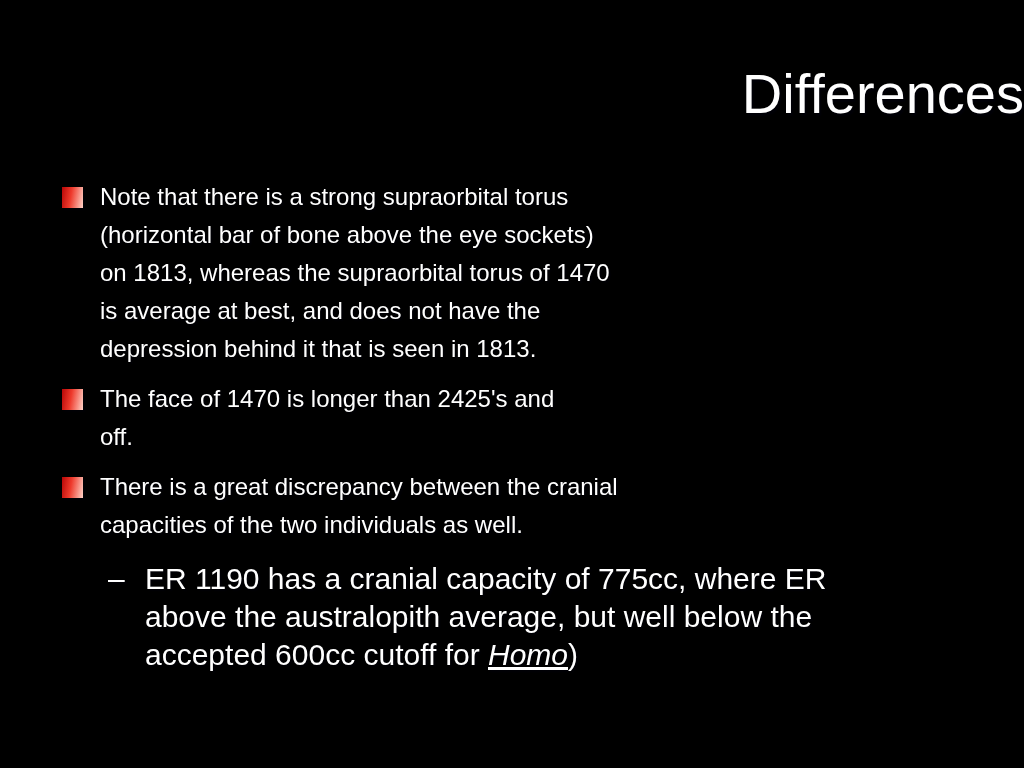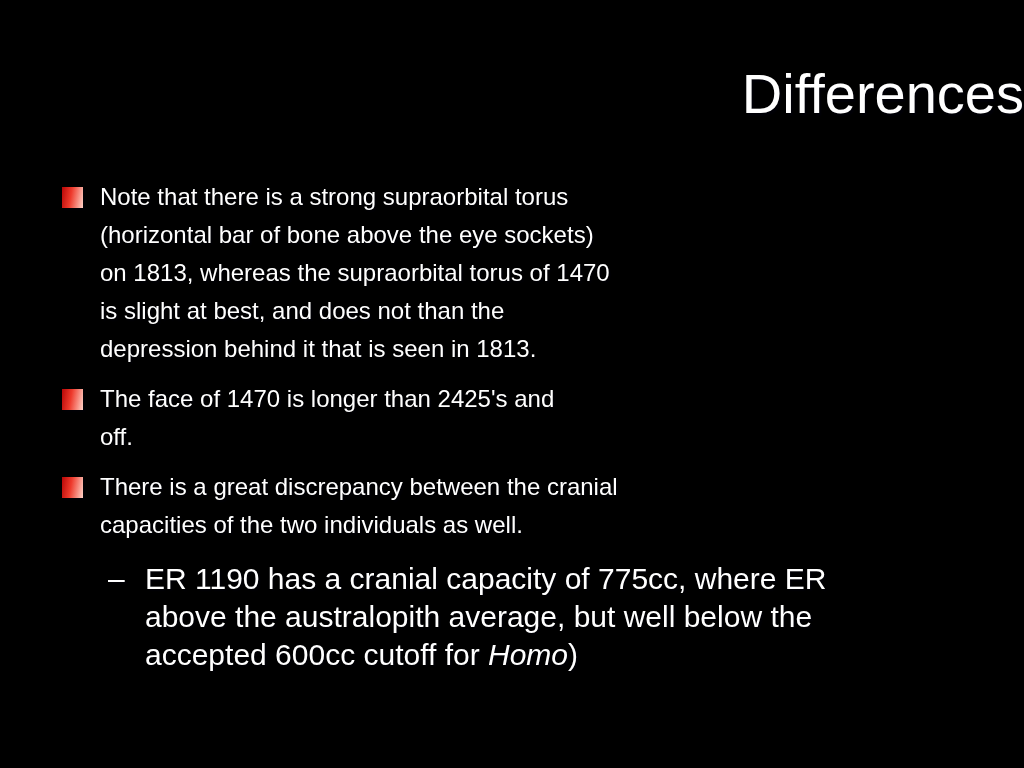--- a/index.html
+++ b/index.html
@@ -101,37 +101,37 @@
   .dash-marker {
     position: absolute;
     left: 46px;
     top: 0;
     font-size: 30px;
     line-height: 38px;
   }
 
   .line { white-space: nowrap; }
 
-  .italic { font-style: italic; }
+  .italic { font-style: italic; text-decoration: underline; }
 </style>
 </head>
 <body>
 
 <div class="slide">
 
   <div class="title">Differences</div>
 
   <div class="body-area">
 
     <div class="bullet">
       <span class="sq-marker"></span>
       <div class="line">Note that there is a strong supraorbital torus</div>
       <div class="line">(horizontal bar of bone above the eye sockets)</div>
       <div class="line">on 1813, whereas the supraorbital torus of 1470</div>
-      <div class="line">is slight at best, and does not than the</div>
+      <div class="line">is average at best, and does not have the</div>
       <div class="line">depression behind it that is seen in 1813.</div>
     </div>
 
     <div class="bullet">
       <span class="sq-marker"></span>
       <div class="line">The face of 1470 is longer than 2425's and</div>
       <div class="line">off.</div>
     </div>
 
     <div class="bullet">

